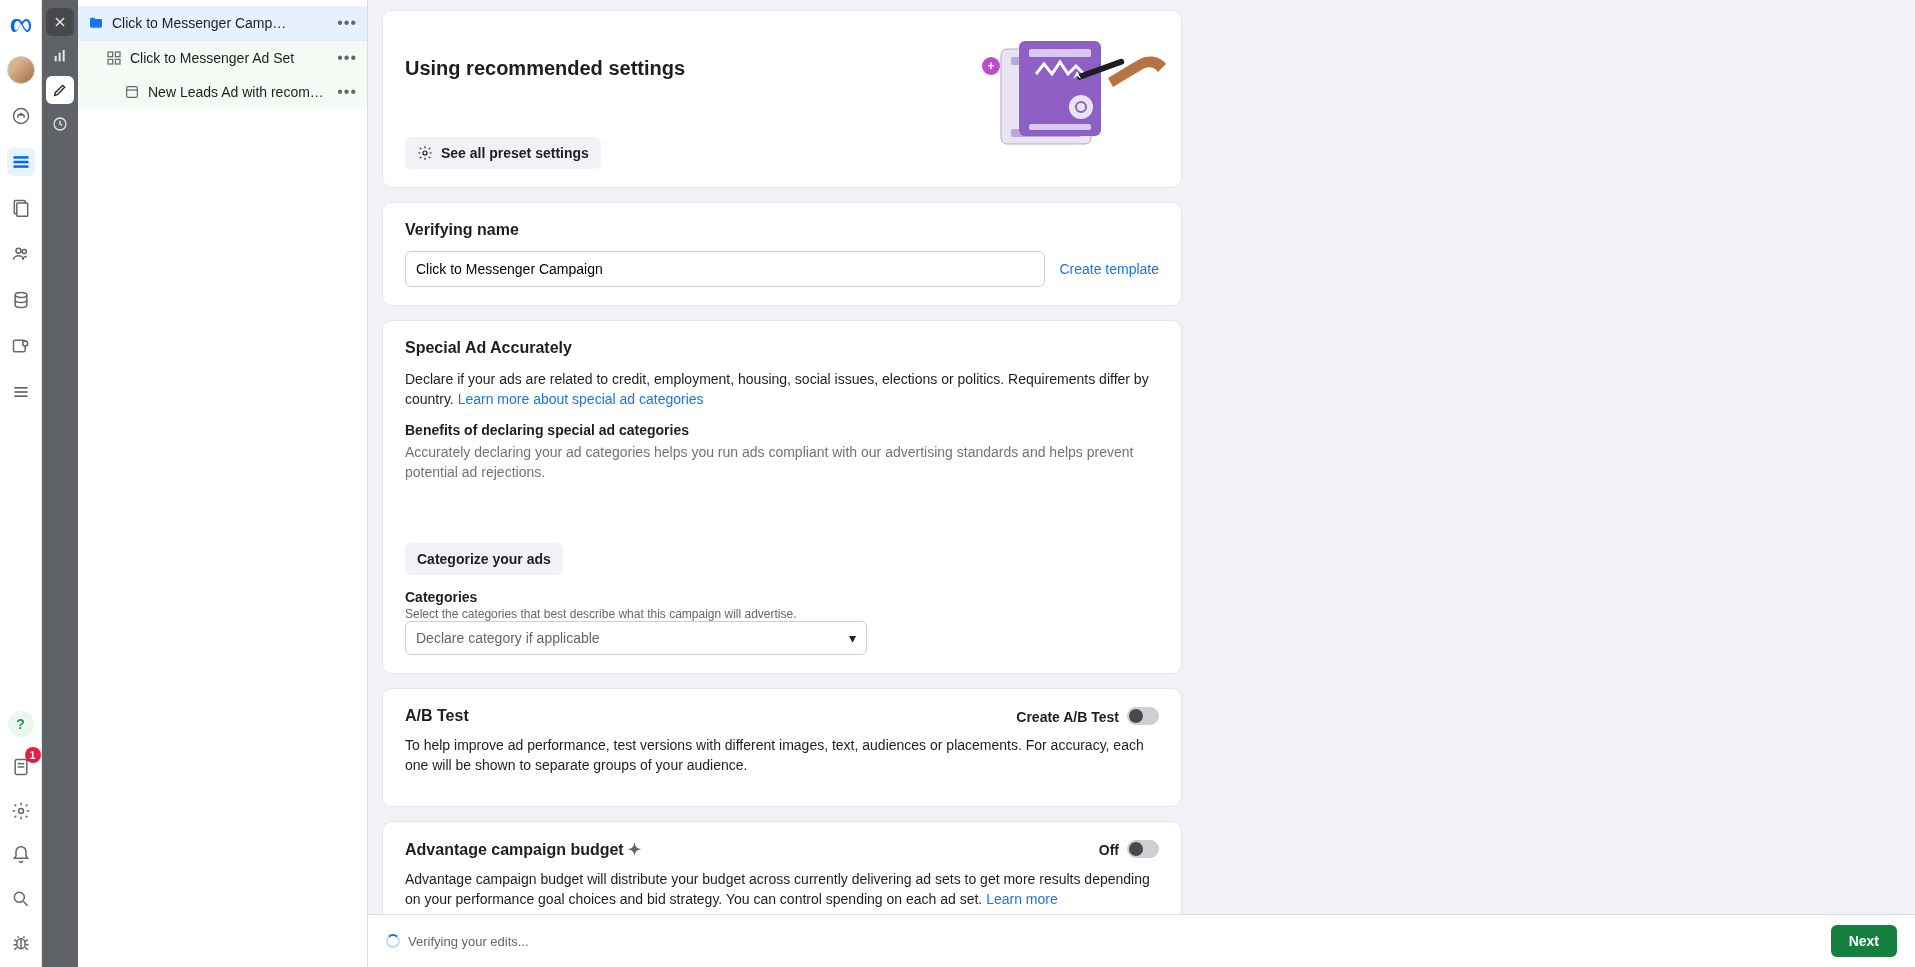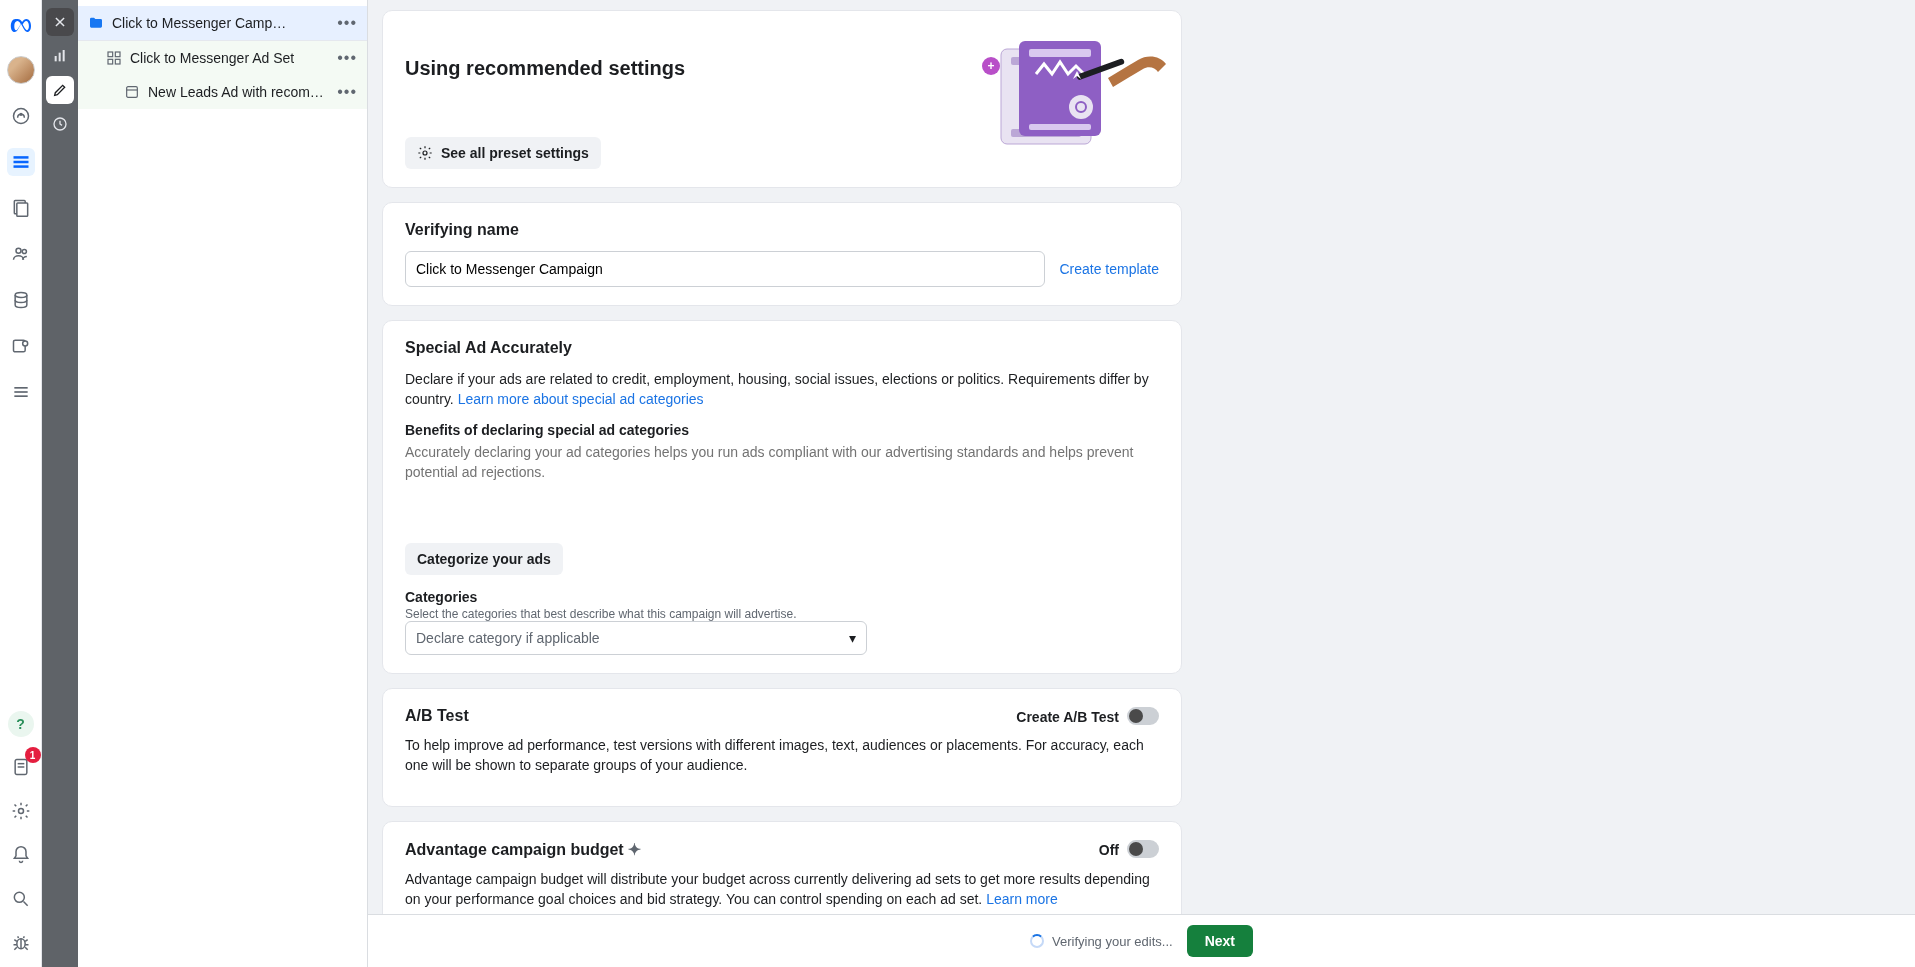--- a/index.html
+++ b/index.html
@@ -117,21 +117,21 @@
 .row-header .section-title{margin-bottom:0;}
 .toggle-wrap{display:flex;align-items:flex-end;gap:8px;font-size:14px;font-weight:600;}
 .toggle{
   width:32px;height:18px;background:#ccd0d5;border-radius:10px;position:relative;cursor:pointer;
 }
 .toggle .knob{position:absolute;top:2px;left:2px;width:14px;height:14px;background:#4a4a4a;border-radius:50%;}
 .sparkle{color:#606770;margin-left:4px;}
 
 .footer-bar{
   background:#fff;border-top:1px solid #dadde1;
-  display:flex;align-items:center;justify-content:center;
+  display:flex;align-items:center;justify-content:space-between;
   padding:10px 18px;gap:14px;
 }
 .verifying{display:flex;align-items:center;gap:8px;color:#606770;font-size:13px;}
 .spinner{
   width:14px;height:14px;border:2px solid #c5d9f7;border-top-color:#1b74e4;border-radius:50%;
   animation:spin 1s linear infinite;
 }
 @keyframes spin{to{transform:rotate(360deg);}}
 .btn-primary{
   background:#15803d;color:#fff;border:none;border-radius:6px;

